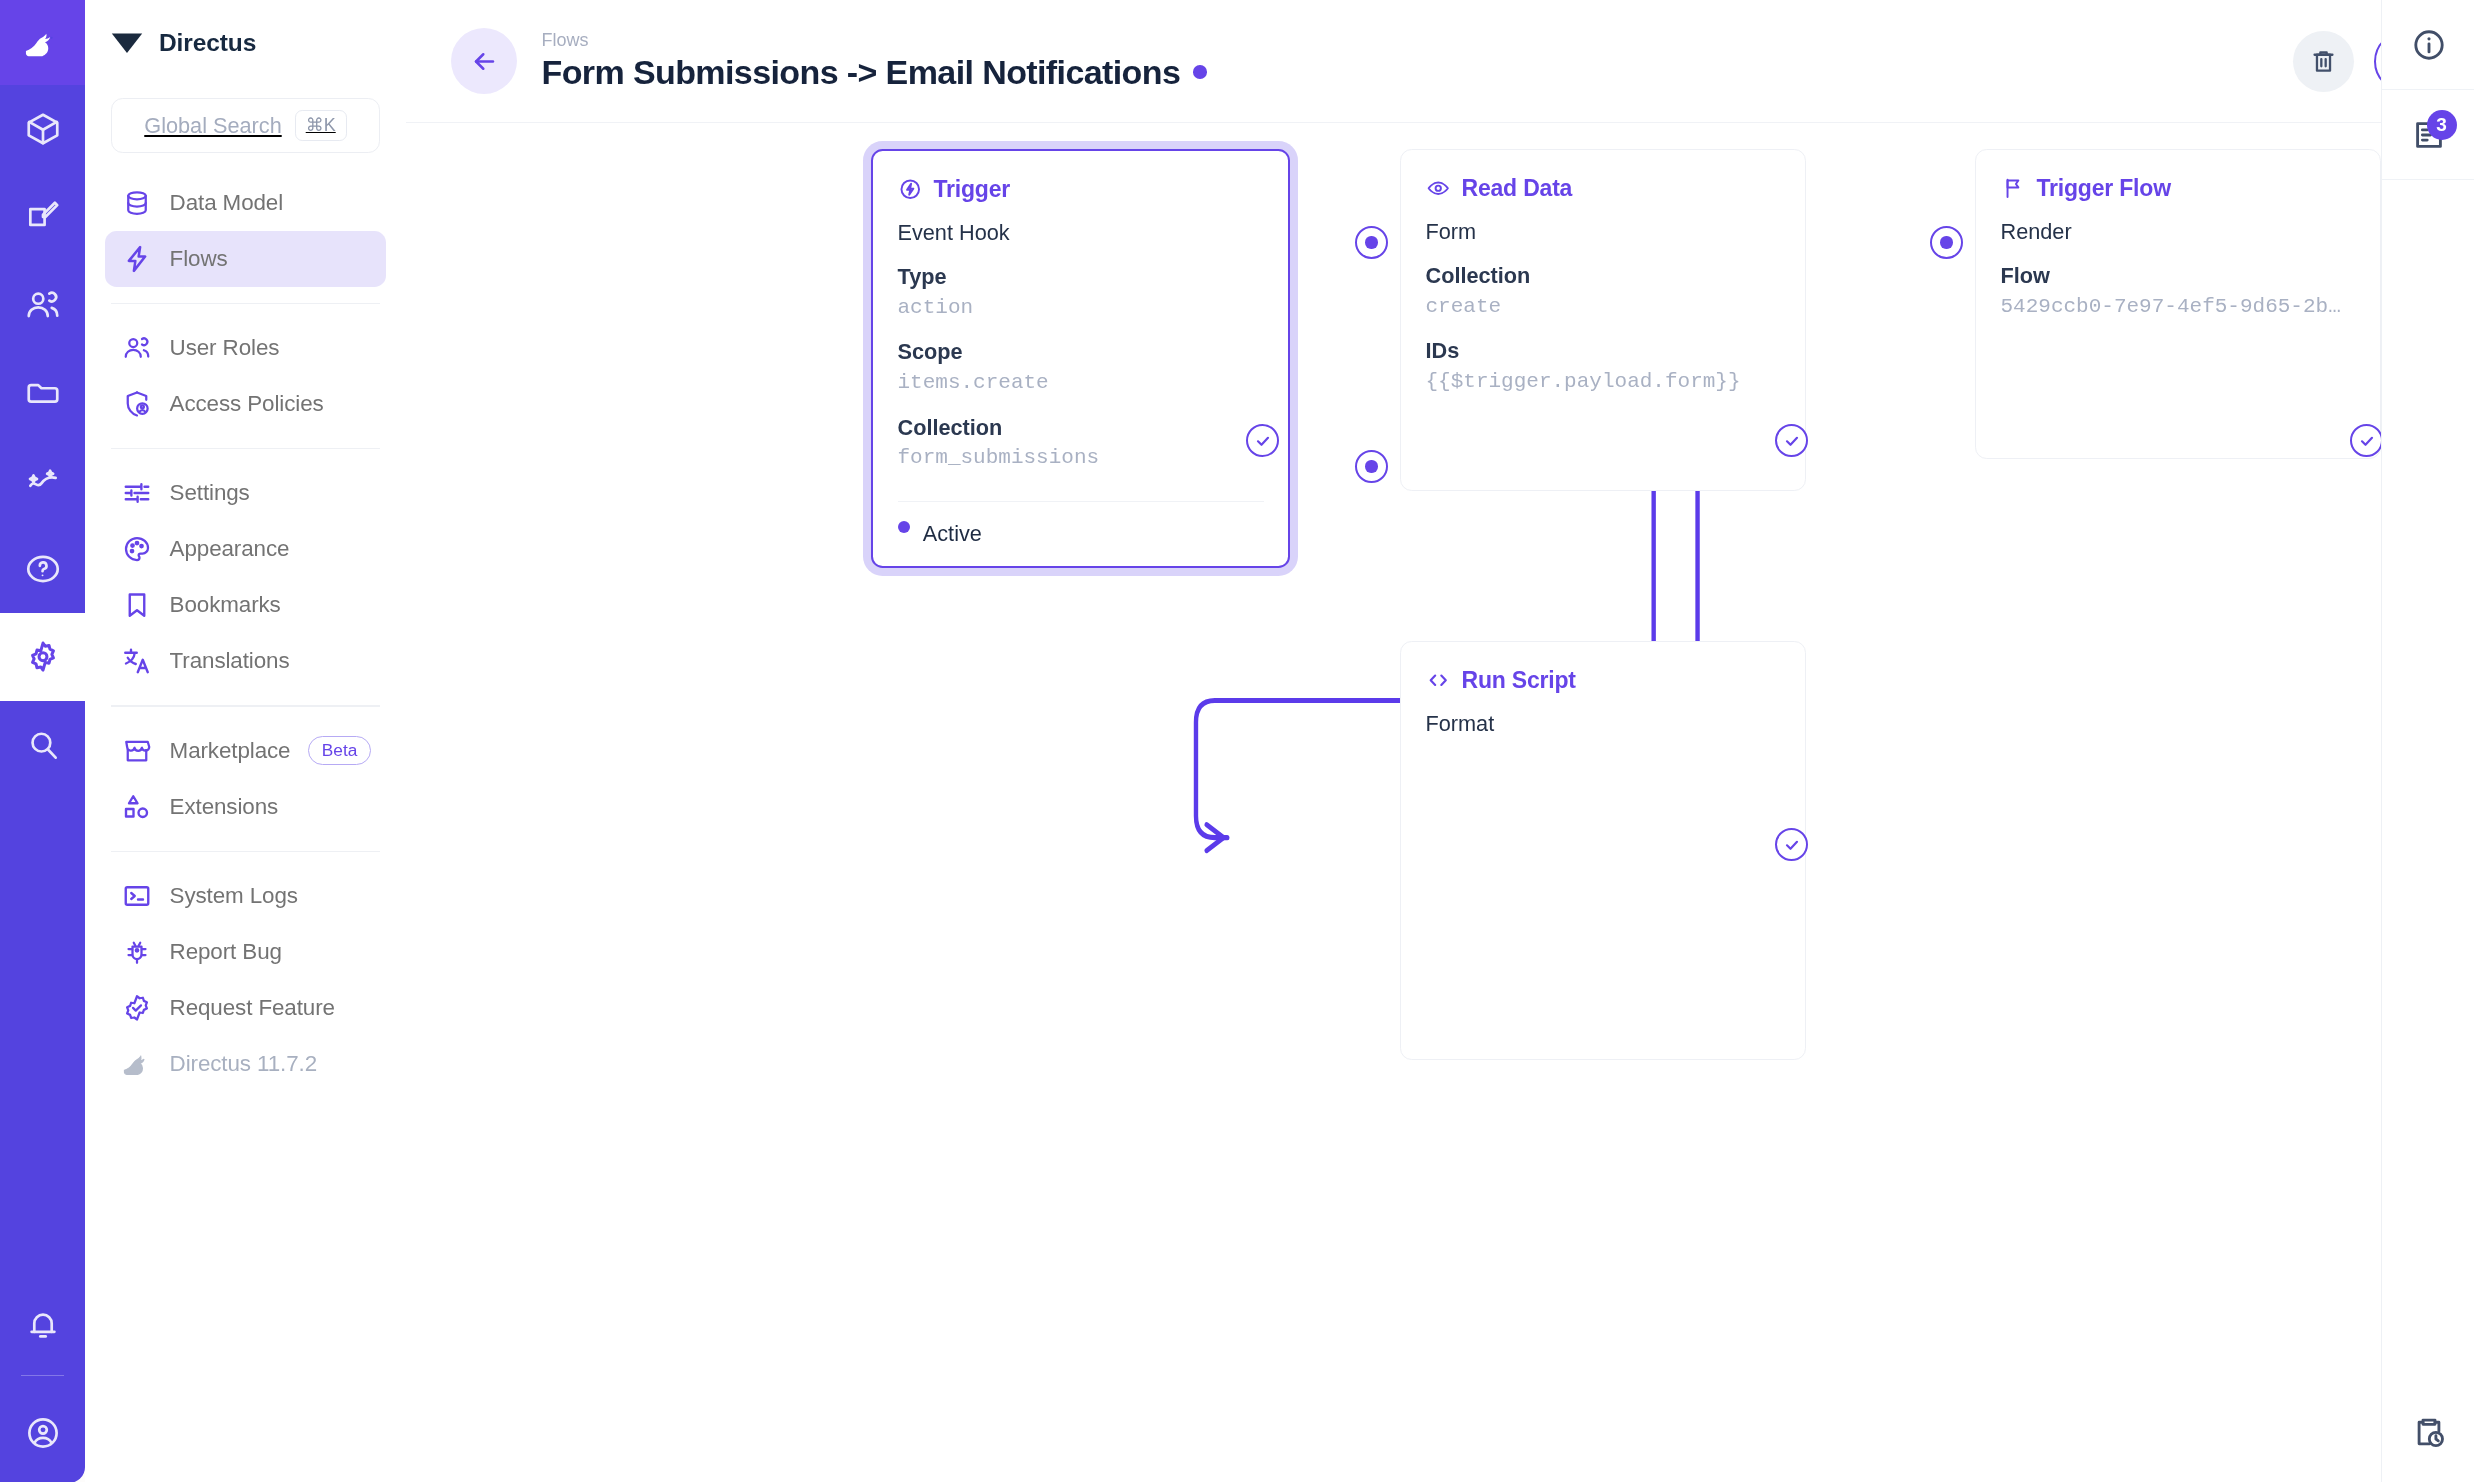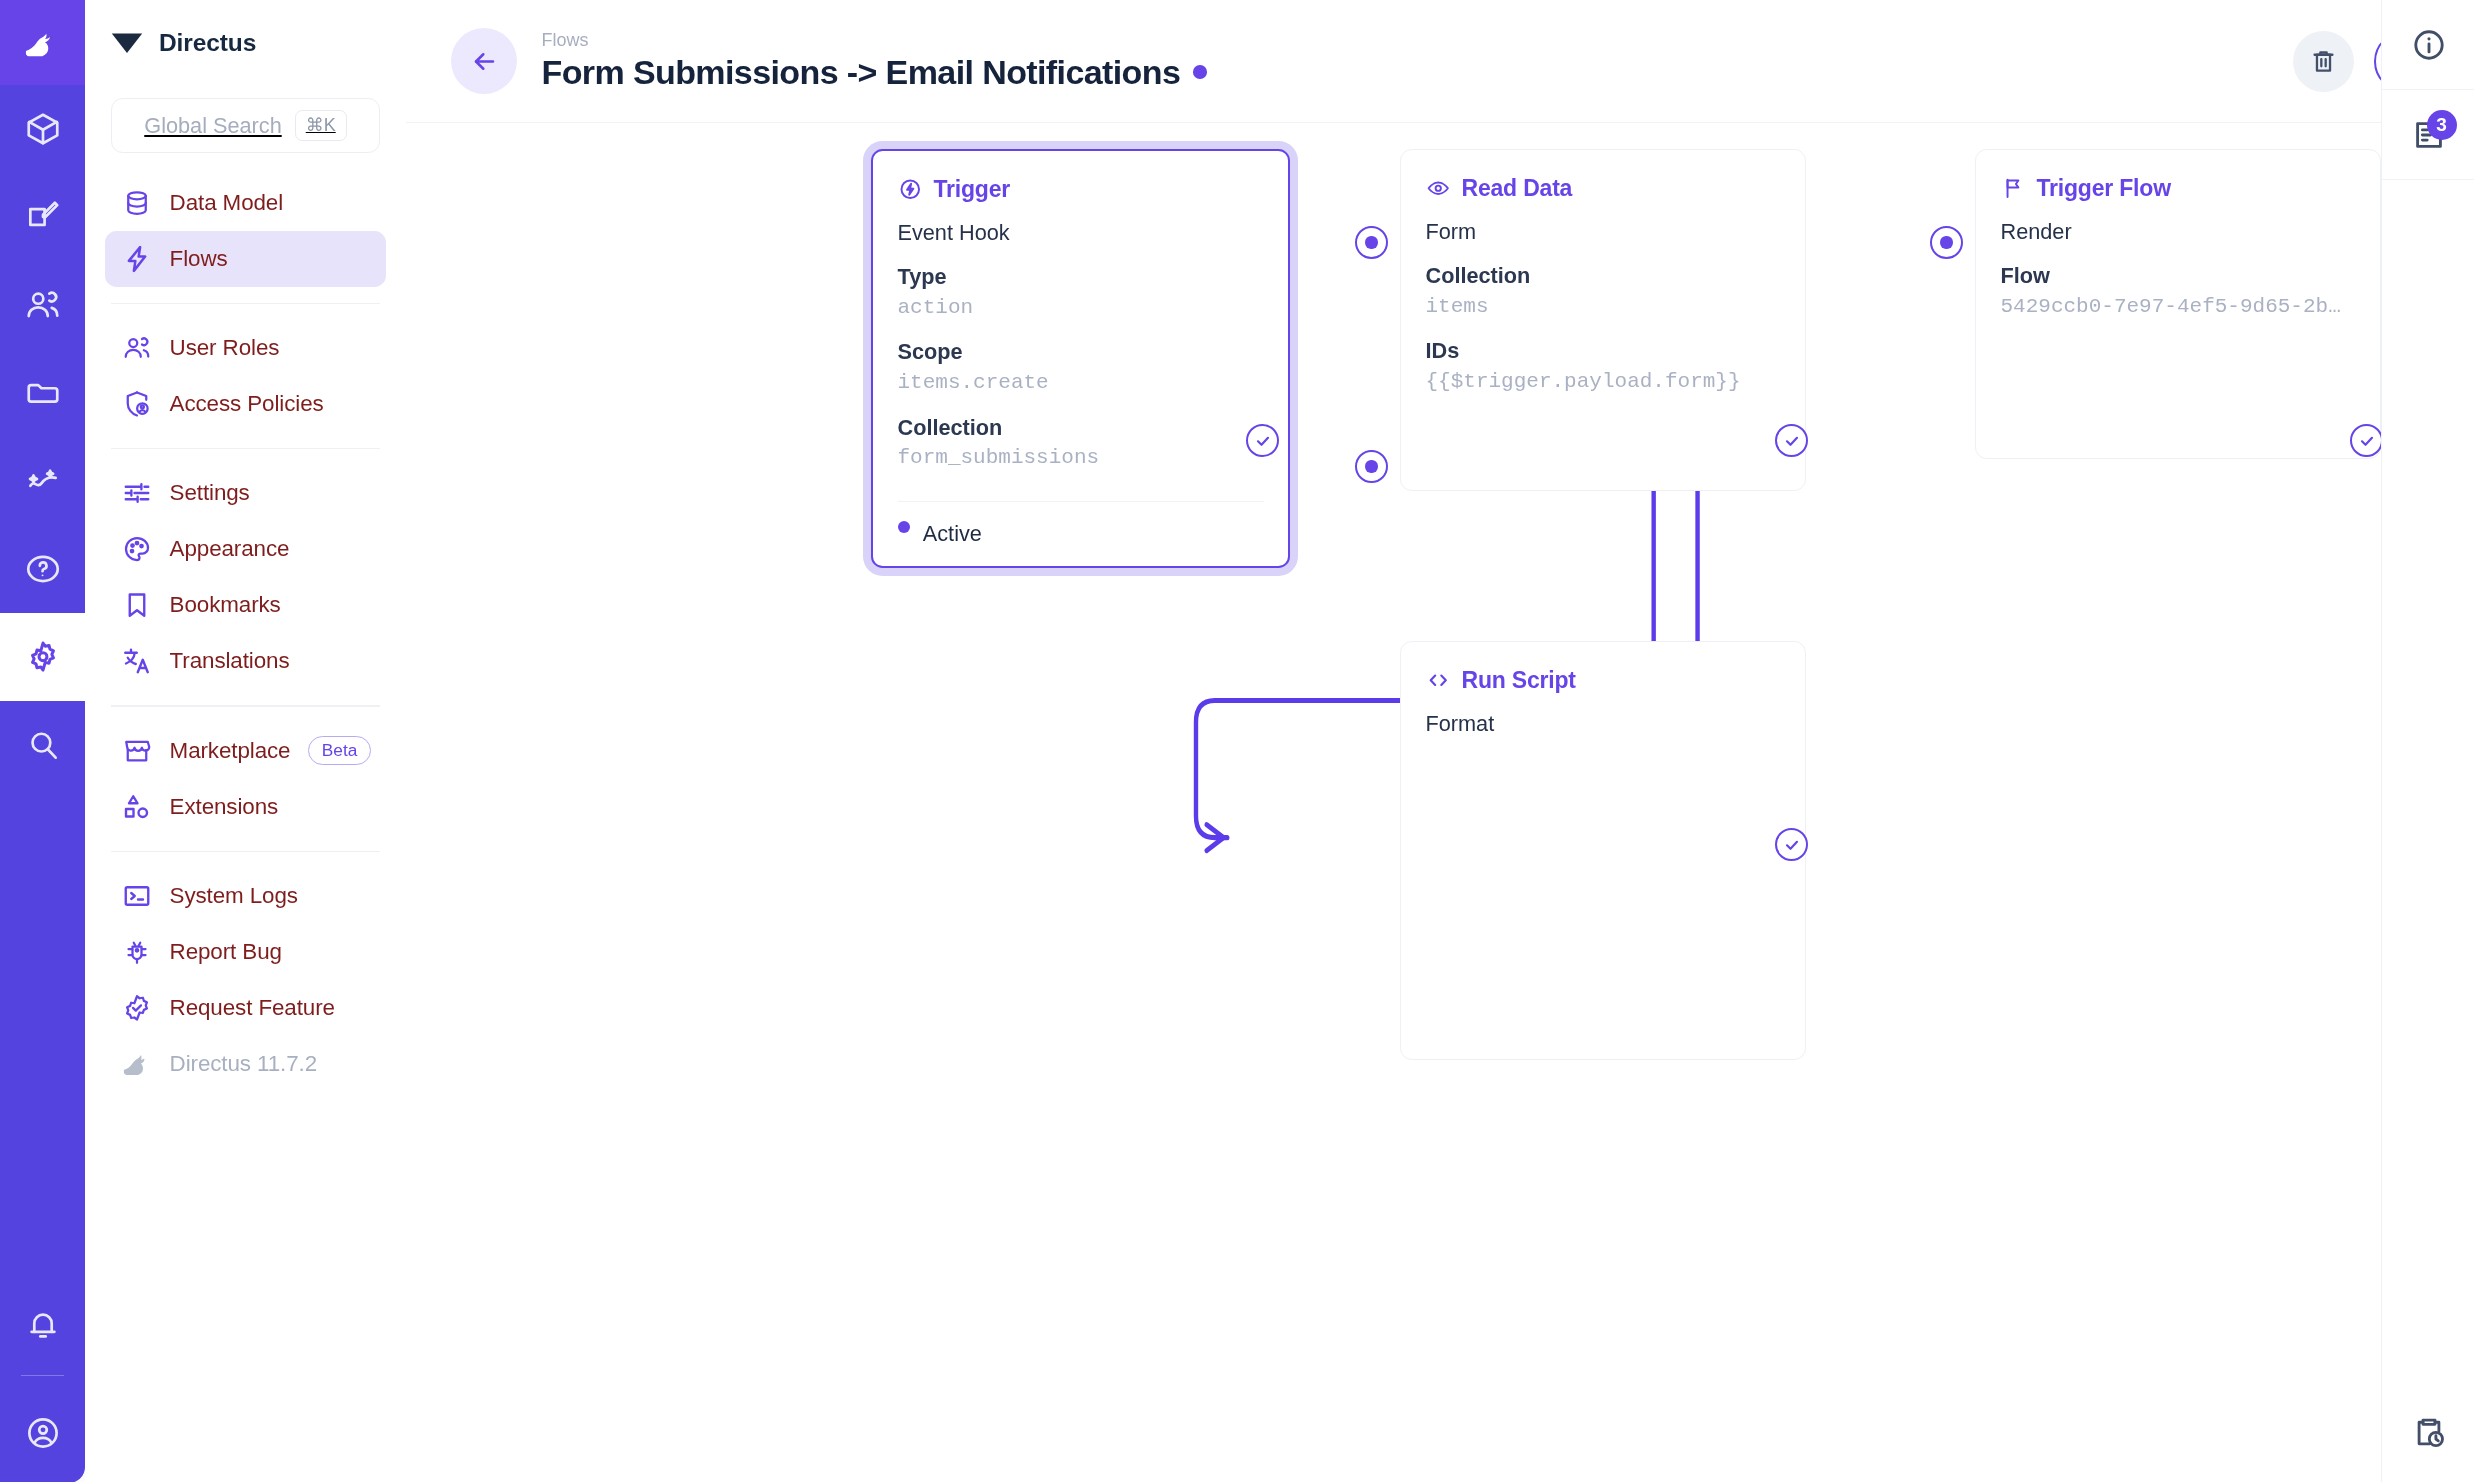--- a/index.html
+++ b/index.html
@@ -71,21 +71,21 @@
   }
 
   .sb-group { margin-top: 21.7px; padding: 0 20px; }
   .sb-item {
     height: 56px; display: flex; align-items: center;
     gap: 17.3px; padding: 0 17.3px; border-radius: 11.6px; cursor: pointer;
   }
   .sb-item.sel { background: #e7e3fb; }
   .sb-item .ic { width: 30px; height: 30px; flex: 0 0 30px; display:flex; align-items:center; justify-content:center;}
   .sb-item .ic svg { width: 30px; height: 30px; }
-  .sb-item .lb { font-size: 22.4px; color: #7f1d1d; letter-spacing: -0.1px; }
+  .sb-item .lb { font-size: 22.4px; color: #737373; letter-spacing: -0.1px; }
   .sb-item.dim .lb { color: #a8b0c0; }
   .sb-item.dim .ic svg { stroke: #b6bdcb; }
   .sb-badge {
     margin-left: auto;
     border: 1.4px solid #b6aaf4; border-radius: 721px;
     color: #6644e8; font-size: 17.3px; padding: 2.9px 13px;
   }
   .sb-sep { height: 1.4px; background: #eef0f4; margin: 16px 26px; }
 
   
@@ -543,21 +543,21 @@
             <svg viewBox="0 0 24 24" fill="none" stroke="#6644e8" stroke-width="1.9" stroke-linejoin="round">
               <path d="M2.6 12S6.4 6.4 12 6.4 21.4 12 21.4 12 17.6 17.6 12 17.6 2.6 12 2.6 12z"></path>
                 <circle cx="12" cy="12" r="2.6"></circle>
             </svg>
           </span>
           <span class="nm">Read Data</span>
         </div>
         <div class="node-sub">Form</div>
         <div class="kv">
           <div class="k">Collection</div>
-          <div class="v">items</div>
+          <div class="v">create</div>
         </div>
         <div class="kv">
           <div class="k">IDs</div>
           <div class="v">{{$trigger.payload.form}}</div>
         </div>
       </div>
       <div class="port" style="left:949px; top:103px;">
         <span class="inner"></span>
       </div>
       <div class="port" style="left:1369px; top:301px;">

